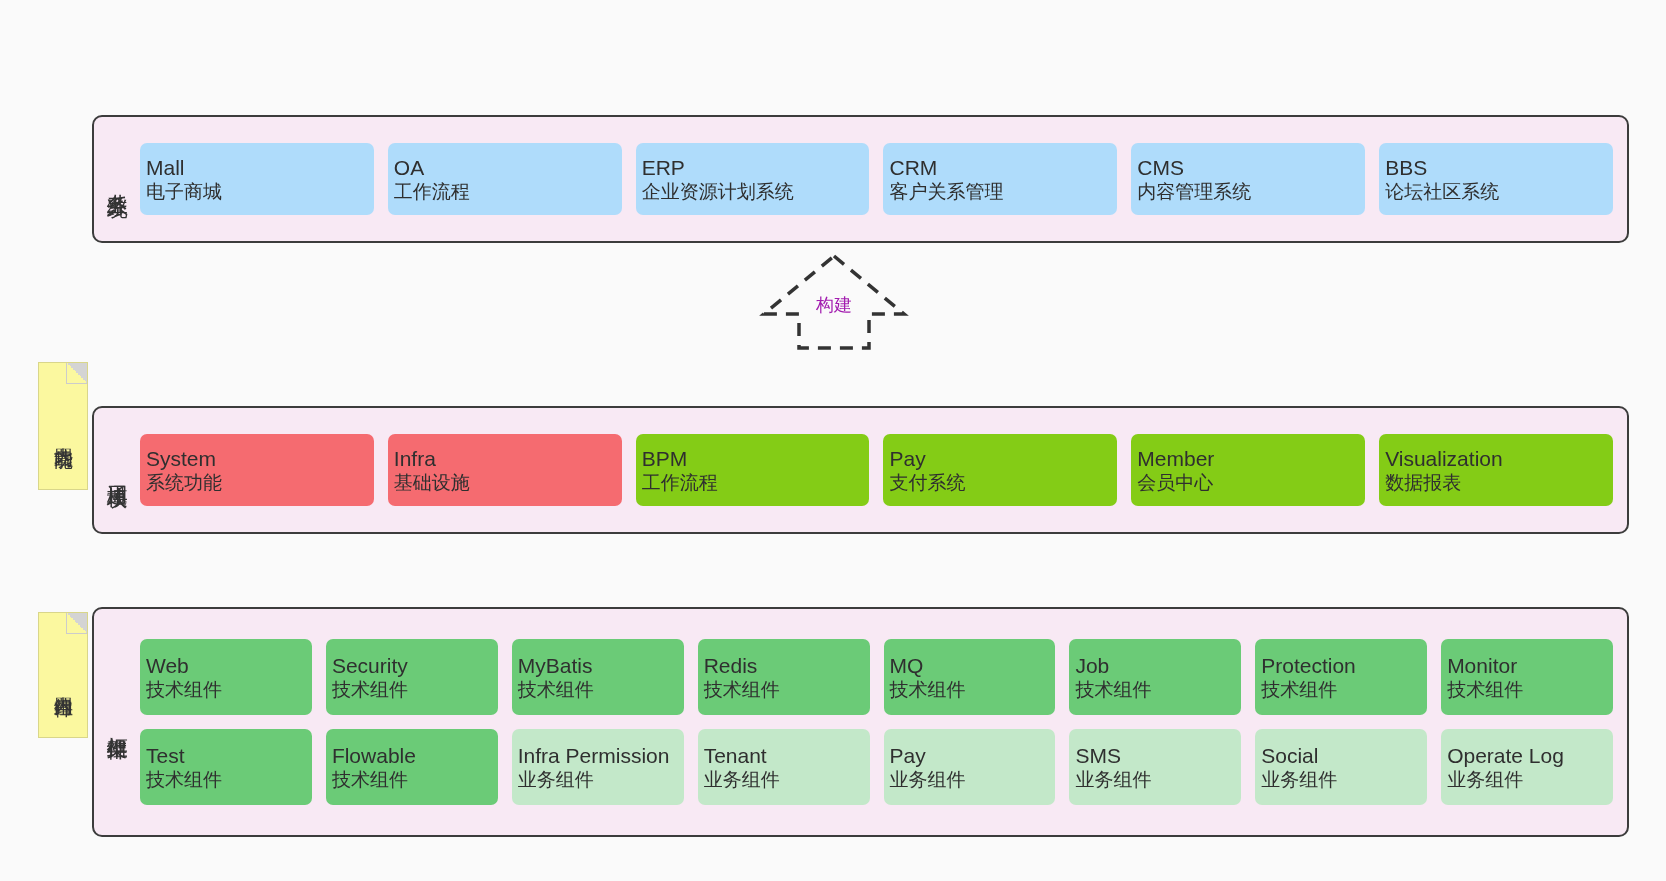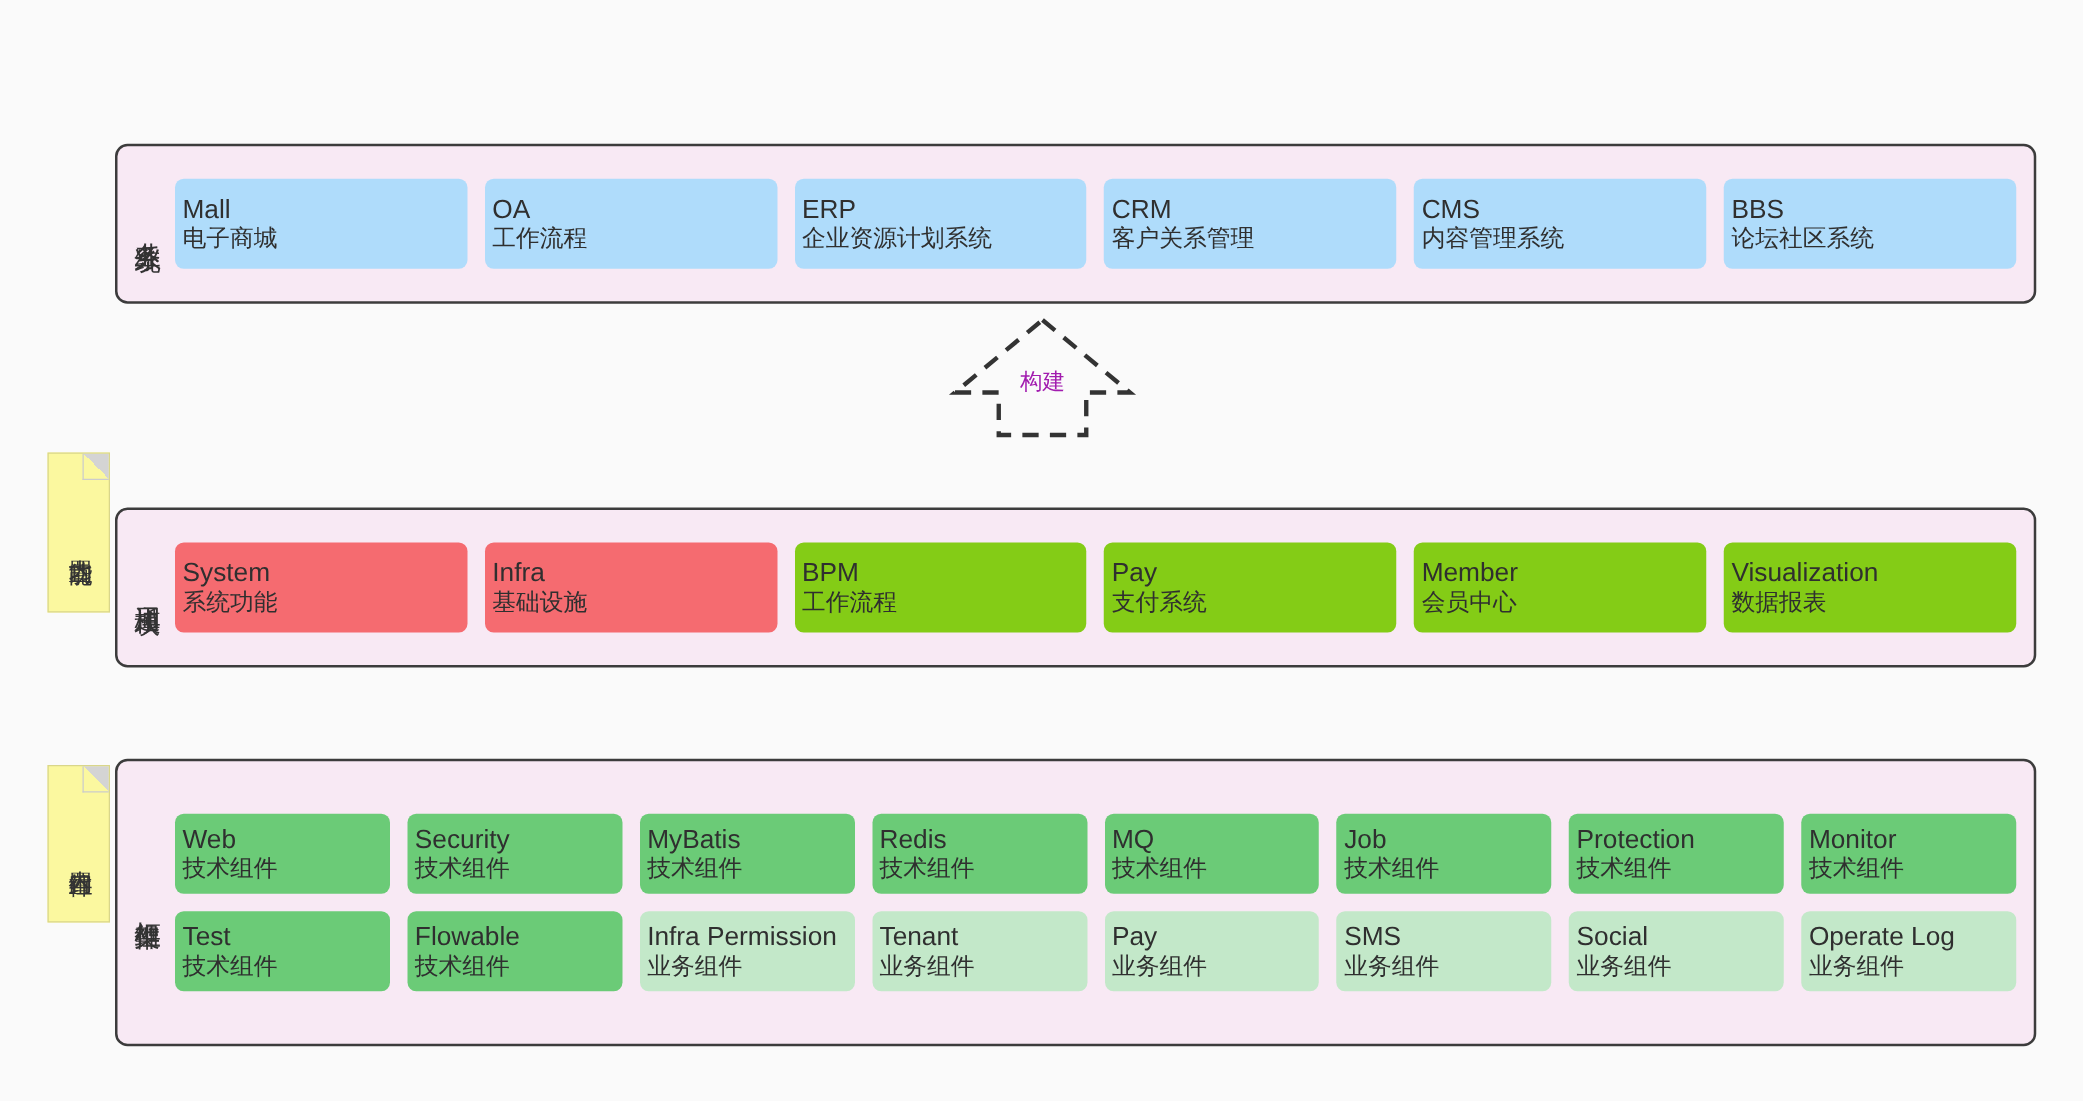--- a/index.html
+++ b/index.html
@@ -85,21 +85,21 @@
   .c-green       { background: #6bcb77; }
   .c-lightgreen  { background: #c3e8c9; }
 
   
   #layer-business  { left: 92px;  top: 115px; width: 1537px; height: 128px; }
   #layer-common    { left: 92px;  top: 362px; width: 1537px; height: 128px; margin-top: 44px; }
   #layer-framework { left: 92px;  top: 607px; width: 1537px; height: 230px; }
 
   #layer-business  .card { height: 72px; }
   #layer-common    .card { height: 72px; }
-  #layer-framework .card { height: 64px; }
+  #layer-framework .card { height: 76px; }
 
   
   .note {
     position: absolute;
     box-sizing: border-box;
     background: #fbf89f;
     border: 1px solid #d9d68a;
     width: 50px;
     display: flex;
     align-items: center;

